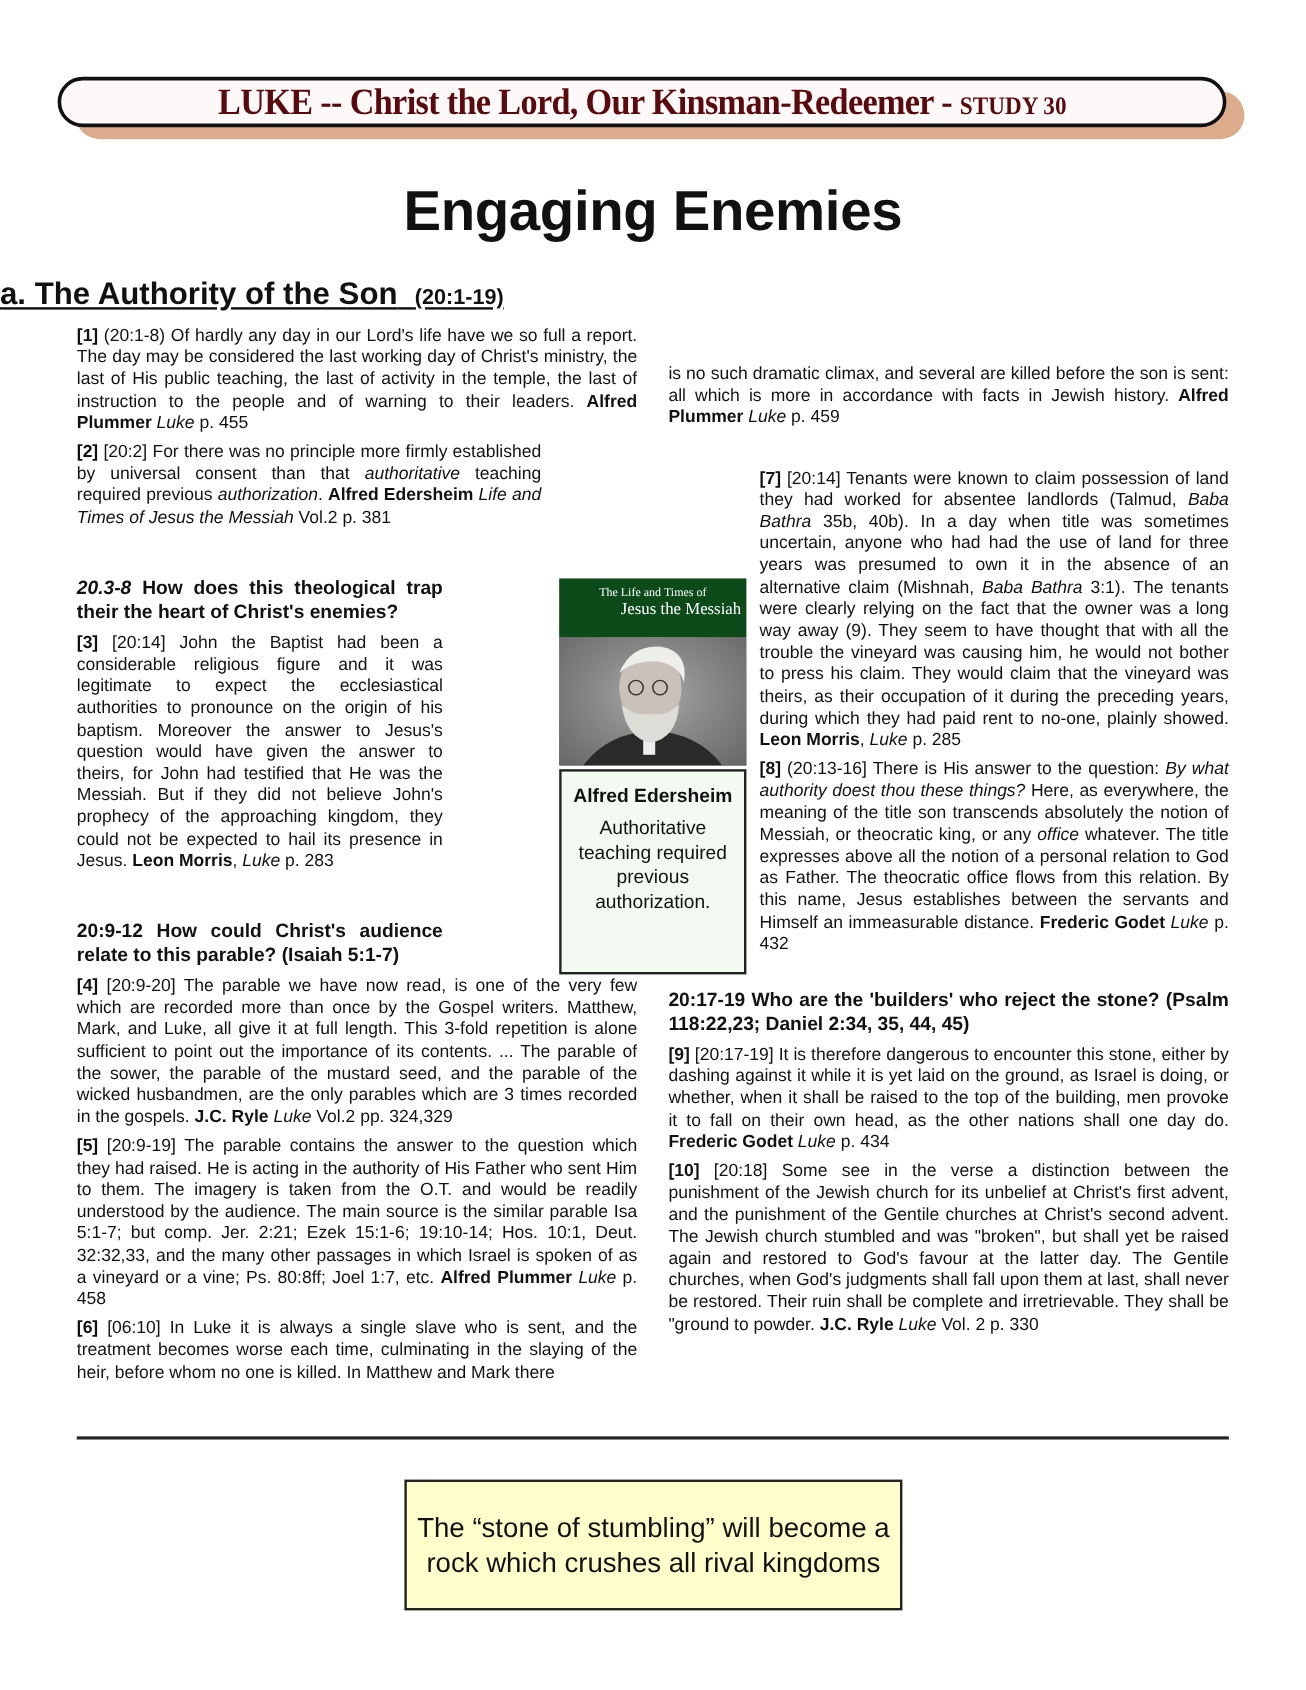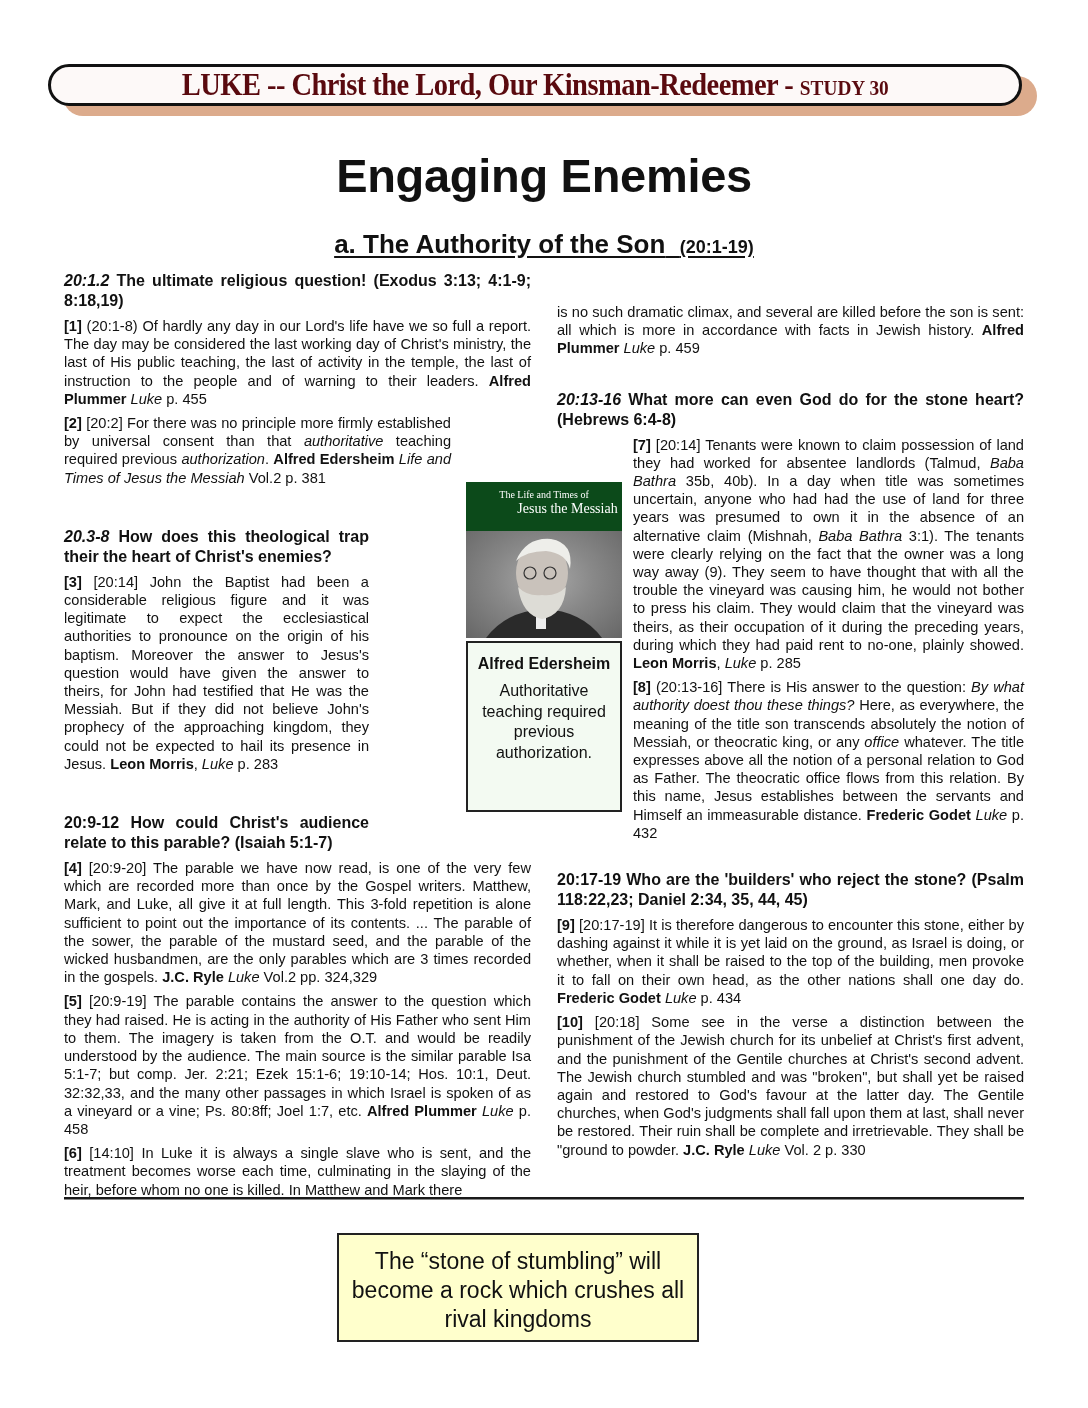--- a/index.html
+++ b/index.html
@@ -7,21 +7,21 @@
   body { position: relative; font-family: "Liberation Sans", sans-serif; color: #111; overflow: hidden; }
 
   
   .banner-shadow { position: absolute; left: 63px; top: 76px; width: 974px; height: 40px; background: #dcab8c; border-radius: 20px; }
   .banner { position: absolute; left: 48px; top: 64px; width: 974px; height: 42px; background: #fdf9f8; border: 3px solid #111; border-radius: 21px;
             display: flex; align-items: center; justify-content: center; }
   .banner-text { font-family: "Liberation Serif", serif; font-weight: bold; color: #5a0a0f; font-size: 31px; letter-spacing: -0.6px; transform: scaleX(0.92); white-space: nowrap; }
   .banner-study { font-size: 21px; letter-spacing: 0; }
 
   .page-title { position: absolute; left: 0; width: 1088px; top: 148px; text-align: center; font-size: 47px; font-weight: bold; letter-spacing: -0.3px; }
-  .section-title { position: absolute; left: 0; width: 1088px; top: 229px; text-align: center; font-size: 26px; text-decoration: underline; text-underline-offset: 3px; }
+  .section-title { position: absolute; left: 0; width: 1088px; top: 229px; text-align: left; font-size: 26px; text-decoration: underline; text-underline-offset: 3px; }
   .section-ref { font-size: 18px; }
 
   .col { position: absolute; font-size: 14.6px; line-height: 18.2px; text-align: justify; }
   .col-left { left: 64px; top: 271px; width: 467px; }
   .col-right { left: 557px; top: 271px; width: 467px; margin-top: 32px; }
 
   h3.q { font-size: 16px; line-height: 20px; font-weight: bold; text-align: justify; margin-bottom: 6px; }
   h3.q .ref { font-style: italic; }
   p.entry { margin-bottom: 6px; }
   p.entry .num { font-weight: bold; }
@@ -40,54 +40,52 @@
   .photo-banner .l2 { font-size: 14px; font-weight: normal; display: block; margin-top: 1px; margin-left: 47px; }
   .portrait { position: absolute; left: 0; top: 49px; width: 156px; height: 107px; background: radial-gradient(ellipse at 50% 45%, #a9a9a9 0%, #888 45%, #666 100%); }
   .portrait svg { width: 100%; height: 100%; display: block; }
 
   .caption-box { position: absolute; left: 466px; top: 641px; width: 156px; height: 171px; border: 2px solid #222; background: #f3faf2; text-align: center; padding-top: 10px; }
   .caption-name { font-weight: bold; font-size: 16px; line-height: 22px; }
   .caption-text { font-size: 16px; line-height: 20.5px; margin-top: 6px; }
 
   .divider { position: absolute; left: 64px; top: 1197px; width: 960px; height: 3px; background: #1a1a1a; border-bottom: 1px solid #888; }
 
-  .quote-box { position: absolute; left: 337px; top: 1233px; width: 362px; height: 109px; background: #ffffcc; border: 2px solid #222; text-align: center;
-               font-size: 23px; line-height: 29px; padding-top: 12px; }
+  .quote-box { position: absolute; left: 337px; top: 1233px; width: 415px; height: 109px; background: #ffffcc; border: 2px solid #222; text-align: center;
+               font-size: 23px; line-height: 29px; padding-top: 24px; }
 </style>
 </head>
 <body>
 
 <div class="banner-shadow"></div>
 <div class="banner">
   <span class="banner-text"><span>LUKE -- Christ the Lord, Our Kinsman-Redeemer - </span><span class="banner-study">STUDY 30</span></span>
 </div>
 
 <h1 class="page-title">Engaging Enemies</h1>
 <h2 class="section-title"><span>a.  The Authority of the Son</span>&nbsp;&nbsp;<span class="section-ref">(20:1-19)</span></h2>
 
 <div class="col col-left">
-  <h3 class="q"><span class="ref">20:1.2</span><span> The ultimate religious question! (Exodus 3:13; 4:1-9; 8:18,19)</span></h3>
   <p class="entry"><span class="num">[1]</span><span> (20:1-8) Of hardly any day in our Lord's life have we so full a report. The day may be considered the last working day of Christ's ministry, the last of His public teaching, the last of activity in the temple, the last of instruction to the people and of warning to their leaders. </span><span class="author">Alfred Plummer</span> <span class="book">Luke</span><span> p. 455</span></p>
   <div class="float-right" style="height:160px;margin-top:20px;"></div>
   <p class="entry" style="margin-right:0"><span class="num">[2]</span><span> [20:2] For there was no principle more firmly established by universal consent than that </span><i>authoritative</i><span> teaching required previous </span><i>authorization</i><span>. </span><span class="author">Alfred Edersheim</span> <span class="book">Life and Times of Jesus the Messiah</span><span>  Vol.2 p. 381</span></p>
   <div class="gap-big"></div>
   <div style="float:right;width:82px;height:300px;"></div>
   <h3 class="q"><span class="ref">20.3-8</span><span> How does this theological trap their the heart of Christ's enemies?</span></h3>
   <p class="entry"><span class="num">[3]</span><span> [20:14] John the Baptist had been a considerable religious figure and it was legitimate to expect the ecclesiastical authorities to pronounce on the origin of his baptism. Moreover the answer to Jesus's question would have given the answer to theirs, for John had testified that He was the Messiah. But if they did not believe John's prophecy of the approaching kingdom, they could not be expected to hail its presence in Jesus. </span><span class="author">Leon Morris</span><span>, </span><span class="book">Luke</span><span> p. 283</span></p>
   <div class="gap-big"></div>
   <h3 class="q"><span>20:9-12 How could Christ's audience relate to this parable? (Isaiah 5:1-7)</span></h3>
   <p class="entry" style="clear:none"><span class="num">[4]</span><span> [20:9-20] The parable we have now read, is one of the very few which are recorded more than once by the Gospel writers. Matthew, Mark, and Luke, all give it at full length. This 3-fold repetition is alone sufficient to point out the importance of its contents. ... The parable of the sower, the parable of the mustard seed, and the parable of the wicked husbandmen, are the only parables which are 3 times recorded in the gospels. </span><span class="author">J.C. Ryle</span> <span class="book">Luke</span><span> Vol.2 pp. 324,329</span></p>
   <p class="entry"><span class="num">[5]</span><span> [20:9-19] The parable contains the answer to the question which they had raised. He is acting in the authority of His Father who sent Him to them. The imagery is taken from the O.T. and would be readily understood by the audience. The main source is the similar parable Isa 5:1-7; but comp. Jer. 2:21; Ezek 15:1-6; 19:10-14; Hos. 10:1, Deut. 32:32,33, and the many other passages in which Israel is spoken of as a vineyard or a vine; Ps. 80:8ff; Joel 1:7, etc. </span><span class="author">Alfred Plummer</span> <span class="book">Luke</span><span> p. 458</span></p>
-  <p class="entry"><span class="num">[6]</span><span> [14:10] In Luke it is always a single slave who is sent, and the treatment becomes worse each time, culminating in the slaying of the heir, before whom no one is killed. In Matthew and Mark there</span></p>
+  <p class="entry"><span class="num">[6]</span><span> [06:10] In Luke it is always a single slave who is sent, and the treatment becomes worse each time, culminating in the slaying of the heir, before whom no one is killed. In Matthew and Mark there</span></p>
 </div>
 
 <div class="col col-right">
   <p class="entry"><span>is no such dramatic climax, and several are killed before the son is sent: all which is more in accordance with facts in Jewish history. </span><span class="author">Alfred Plummer</span> <span class="book">Luke</span><span> p. 459</span></p>
   <div class="gap-med"></div>
-  <h3 class="q"><span class="ref">20:13-16</span><span> What more can even God do for the stone heart? (Hebrews 6:4-8)</span></h3>
   <div style="float:left;width:76px;height:370px;margin-top:38px;"></div>
   <p class="entry"><span class="num">[7]</span><span> [20:14] Tenants were known to claim possession of land they had worked for absentee landlords (Talmud, </span><i>Baba Bathra</i><span> 35b, 40b). In a day when title was sometimes uncertain, anyone who had had the use of land for three years was presumed to own it in the absence of an alternative claim (Mishnah, </span><i>Baba Bathra</i><span> 3:1). The tenants were clearly relying on the fact that the owner was a long way away (9). They seem to have thought that with all the trouble the vineyard was causing him, he would not bother to press his claim. They would claim that the vineyard was theirs, as their occupation of it during the preceding years, during which they had paid rent to no-one, plainly showed. </span><span class="author">Leon Morris</span><span>, </span><span class="book">Luke</span><span> p. 285</span></p>
   <p class="entry"><span class="num">[8]</span><span> (20:13-16] There is His answer to the question: </span><i>By what authority doest thou these things?</i><span> Here, as everywhere, the meaning of the title son transcends absolutely the notion of Messiah, or theocratic king, or any </span><i>office</i><span> whatever. The title expresses above all the notion of a personal relation to God as Father. The theocratic office flows from this relation. By this name, Jesus establishes between the servants and Himself an immeasurable distance. </span><span class="author">Frederic Godet</span> <span class="book">Luke</span><span> p. 432</span></p>
   <div style="clear:both;height:22px;"></div>
   <h3 class="q"><span>20:17-19 Who are the 'builders' who reject the stone? (Psalm 118:22,23; Daniel 2:34, 35, 44, 45)</span></h3>
   <p class="entry"><span class="num">[9]</span><span> [20:17-19] It is therefore dangerous to encounter this stone, either by dashing against it while it is yet laid on the ground, as Israel is doing, or whether, when it shall be raised to the top of the building, men provoke it to fall on their own head, as the other nations shall one day do. </span><span class="author">Frederic Godet</span> <span class="book">Luke</span><span> p. 434</span></p>
   <p class="entry"><span class="num">[10]</span><span> [20:18] Some see in the verse a distinction between the punishment of the Jewish church for its unbelief at Christ's first advent, and the punishment of the Gentile churches at Christ's second advent. The Jewish church stumbled and was "broken", but shall yet be raised again and restored to God's favour at the latter day. The Gentile churches, when God's judgments shall fall upon them at last, shall never be restored. Their ruin shall be complete and irretrievable. They shall be "ground to powder.  </span><span class="author">J.C. Ryle</span> <span class="book">Luke</span><span> Vol. 2 p. 330</span></p>
 </div>
 
 <div class="photo">

